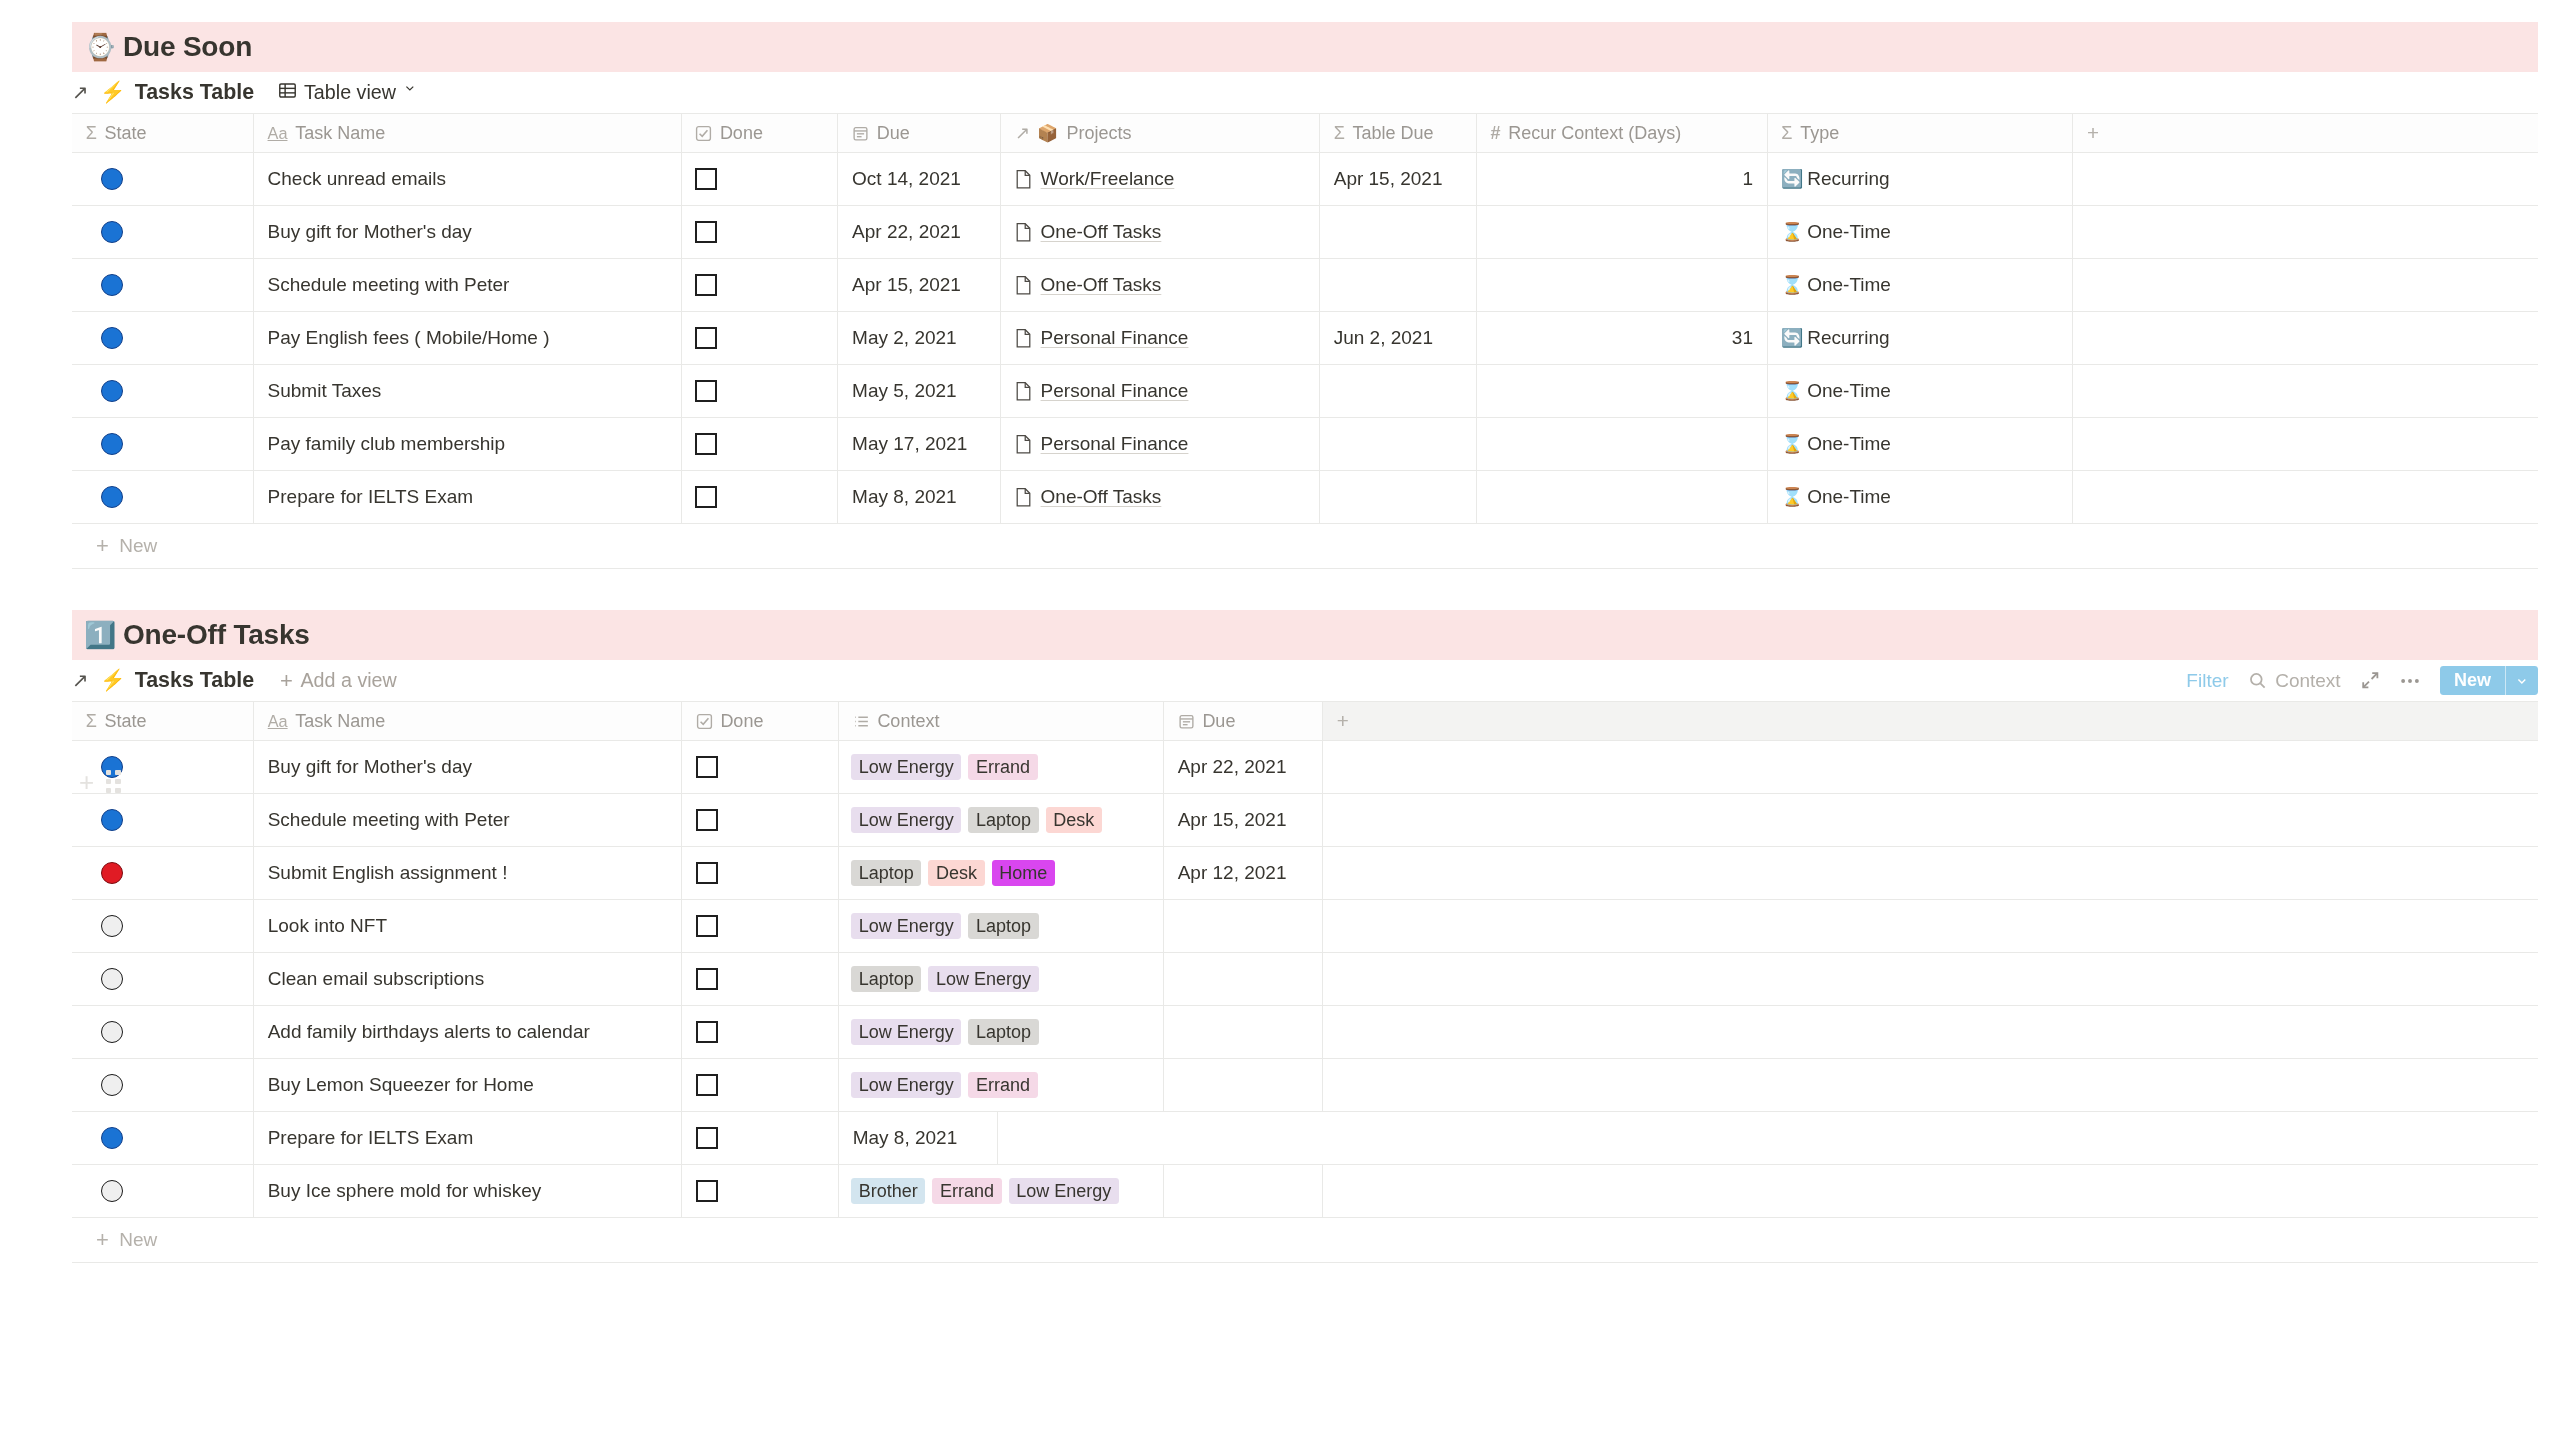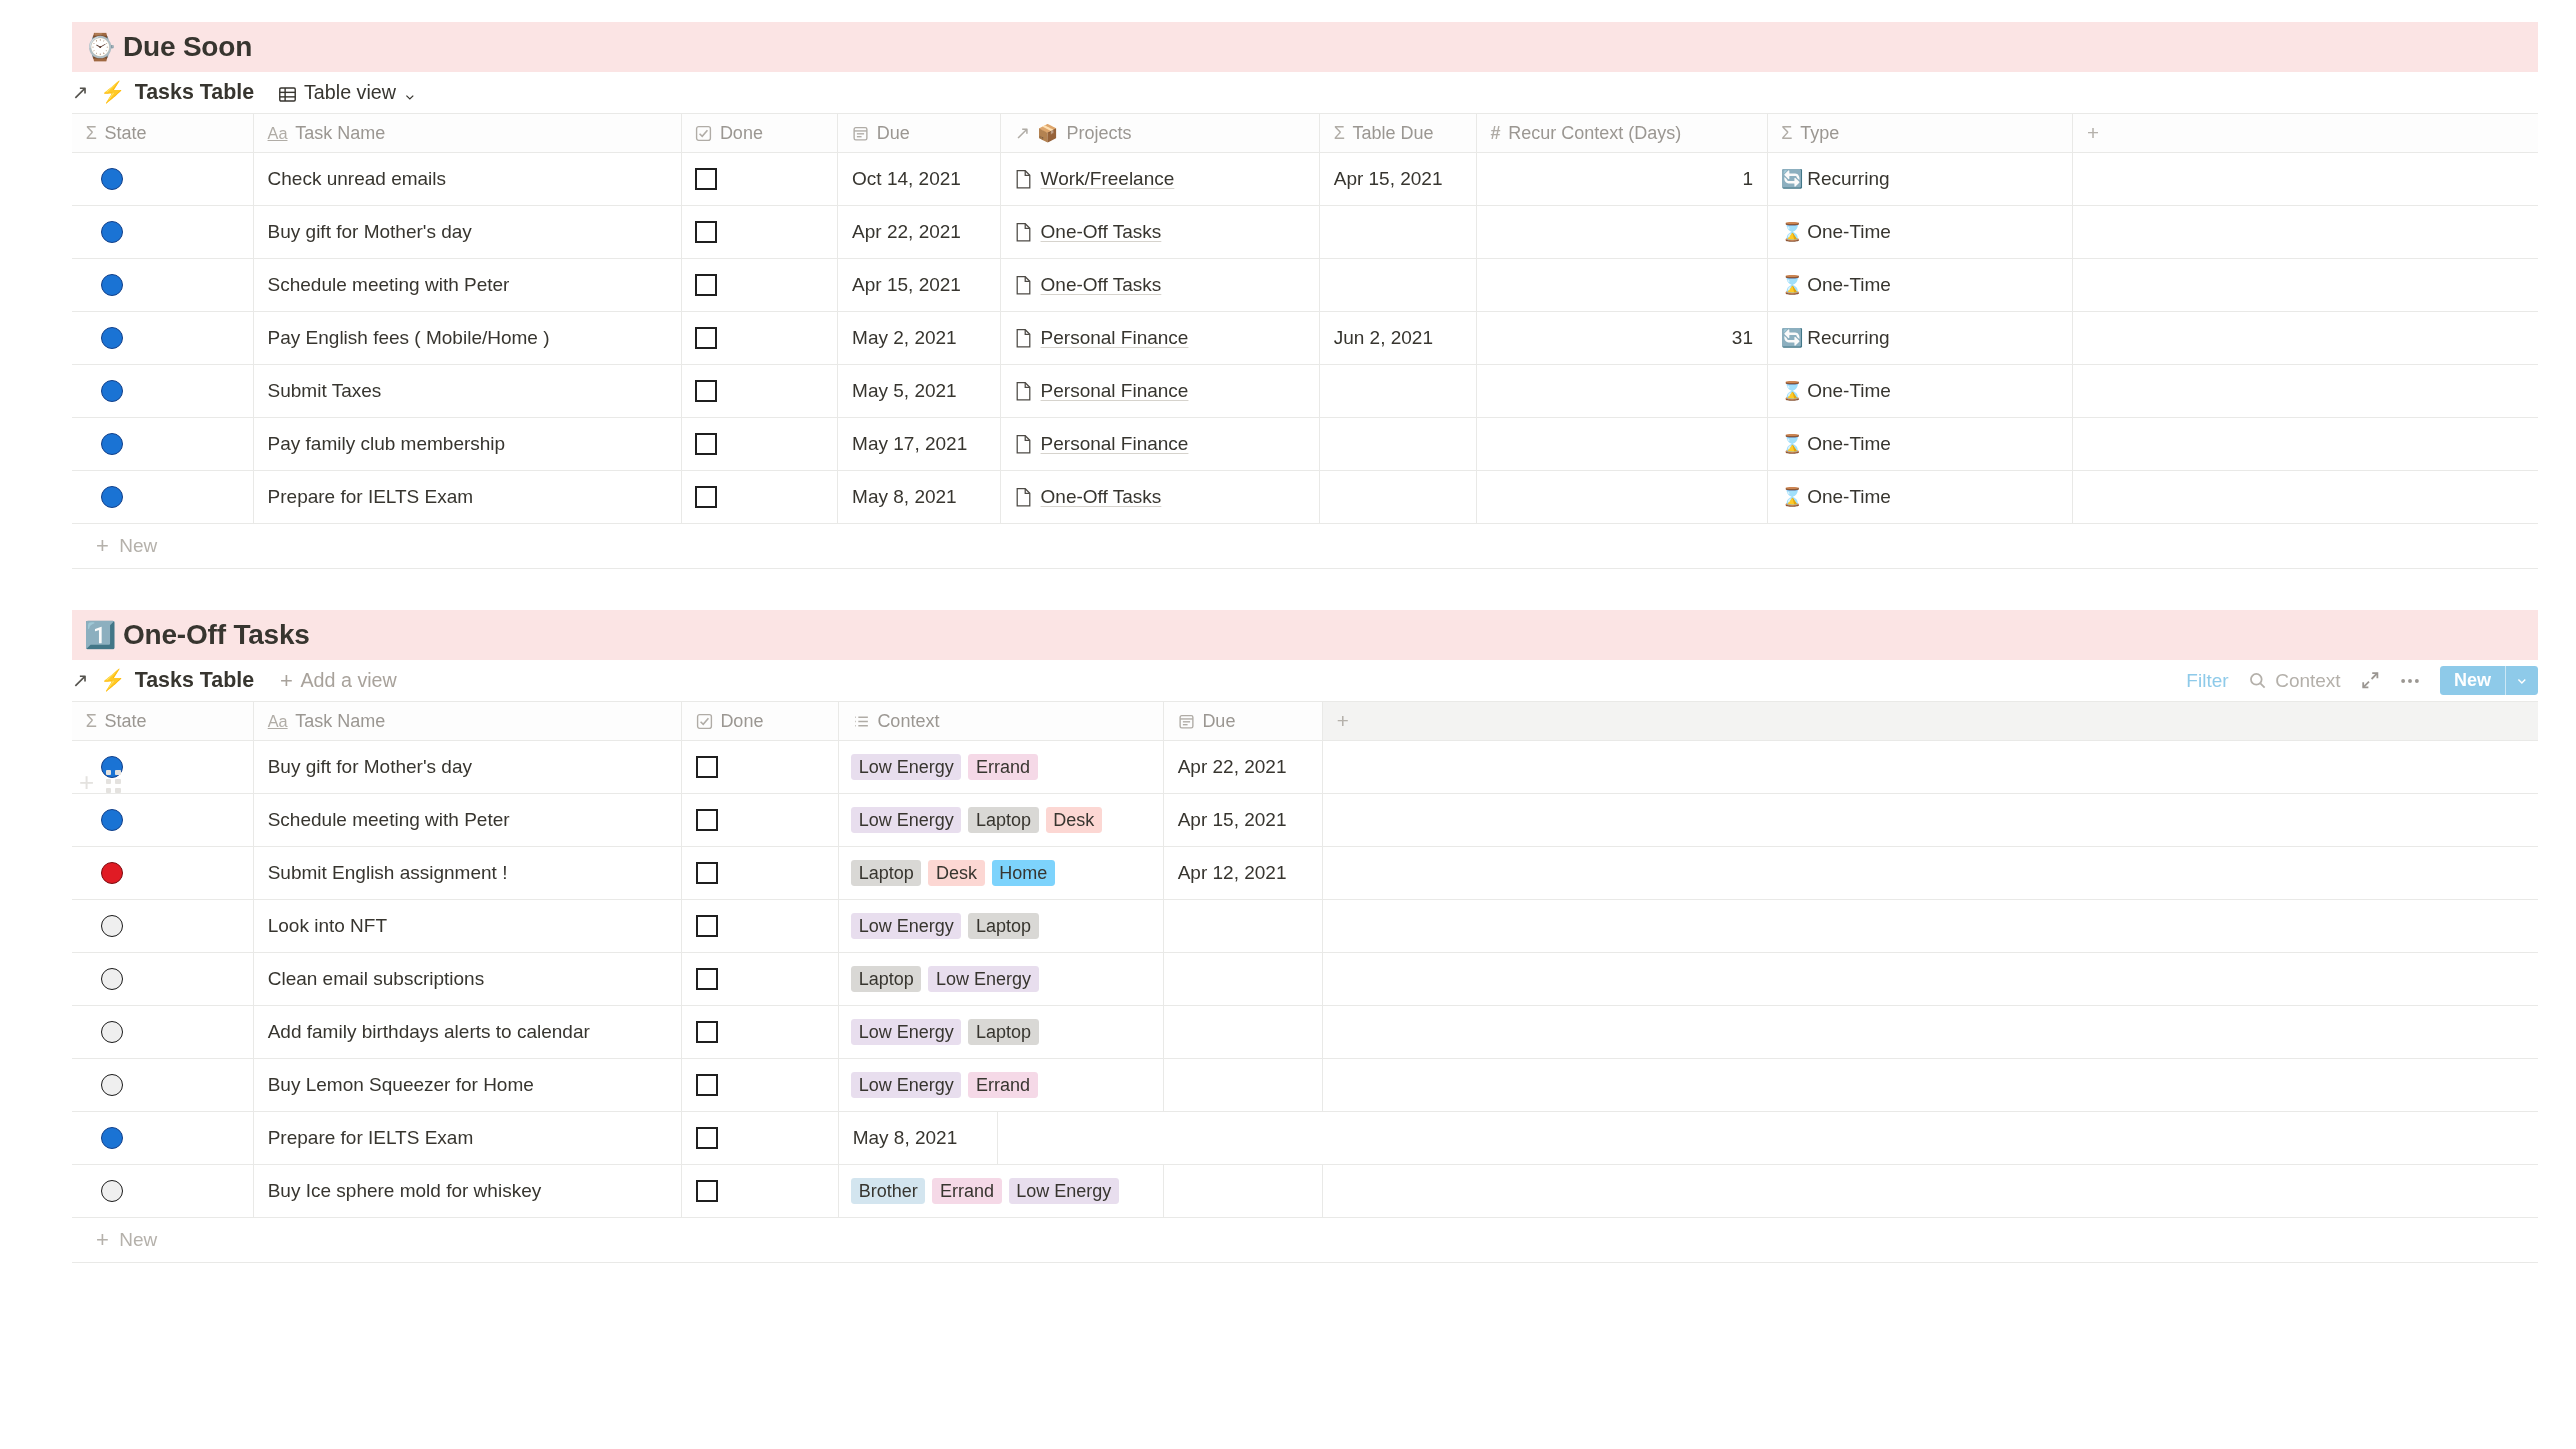--- a/index.html
+++ b/index.html
@@ -55,21 +55,21 @@
   .tb-bolt { font-size: 20.6px; margin-right: 8.6px; line-height: 1; }
   .tb-dbname {
     font-size: 21.4px;
     font-weight: 600;
     color: #37352f;
     margin-right: 19px;
     white-space: nowrap;
   }
   .tb-viewchip {
     display: flex;
-    align-items: flex-end;
+    align-items: flex-start;
     gap: 6.9px;
     font-size: 19.7px;
     color: #37352f;
     padding: 2.6px 5.1px;
     border-radius: 2.6px;
     cursor: pointer;
     white-space: nowrap;
   }
   .tb-addview {
     display: flex;
@@ -634,21 +634,21 @@
           </div>
           <div class="cell" style="width:428px">
             <span class="tname">Submit English assignment !</span>
           </div>
           <div class="cell" style="width:157px">
             <span class="checkbox"></span>
           </div>
           <div class="cell tags-cell" style="width:325px">
             <span class="tag" style="background:#d9d8d5">Laptop</span>
             <span class="tag" style="background:#fcd7d3">Desk</span>
-            <span class="tag" style="background:#7dd3fc">Home</span>
+            <span class="tag" style="background:#d946ef">Home</span>
           </div>
           <div class="cell" style="width:159px">Apr 12, 2021</div>
           <div class="cell last" style="width:1215px"></div>
         </div>
         <div class="row">
           <div class="cell state-cell" style="width:182px">
             <span class="dot hollow"></span>
           </div>
           <div class="cell" style="width:428px">
             <span class="tname">Look into NFT</span>

